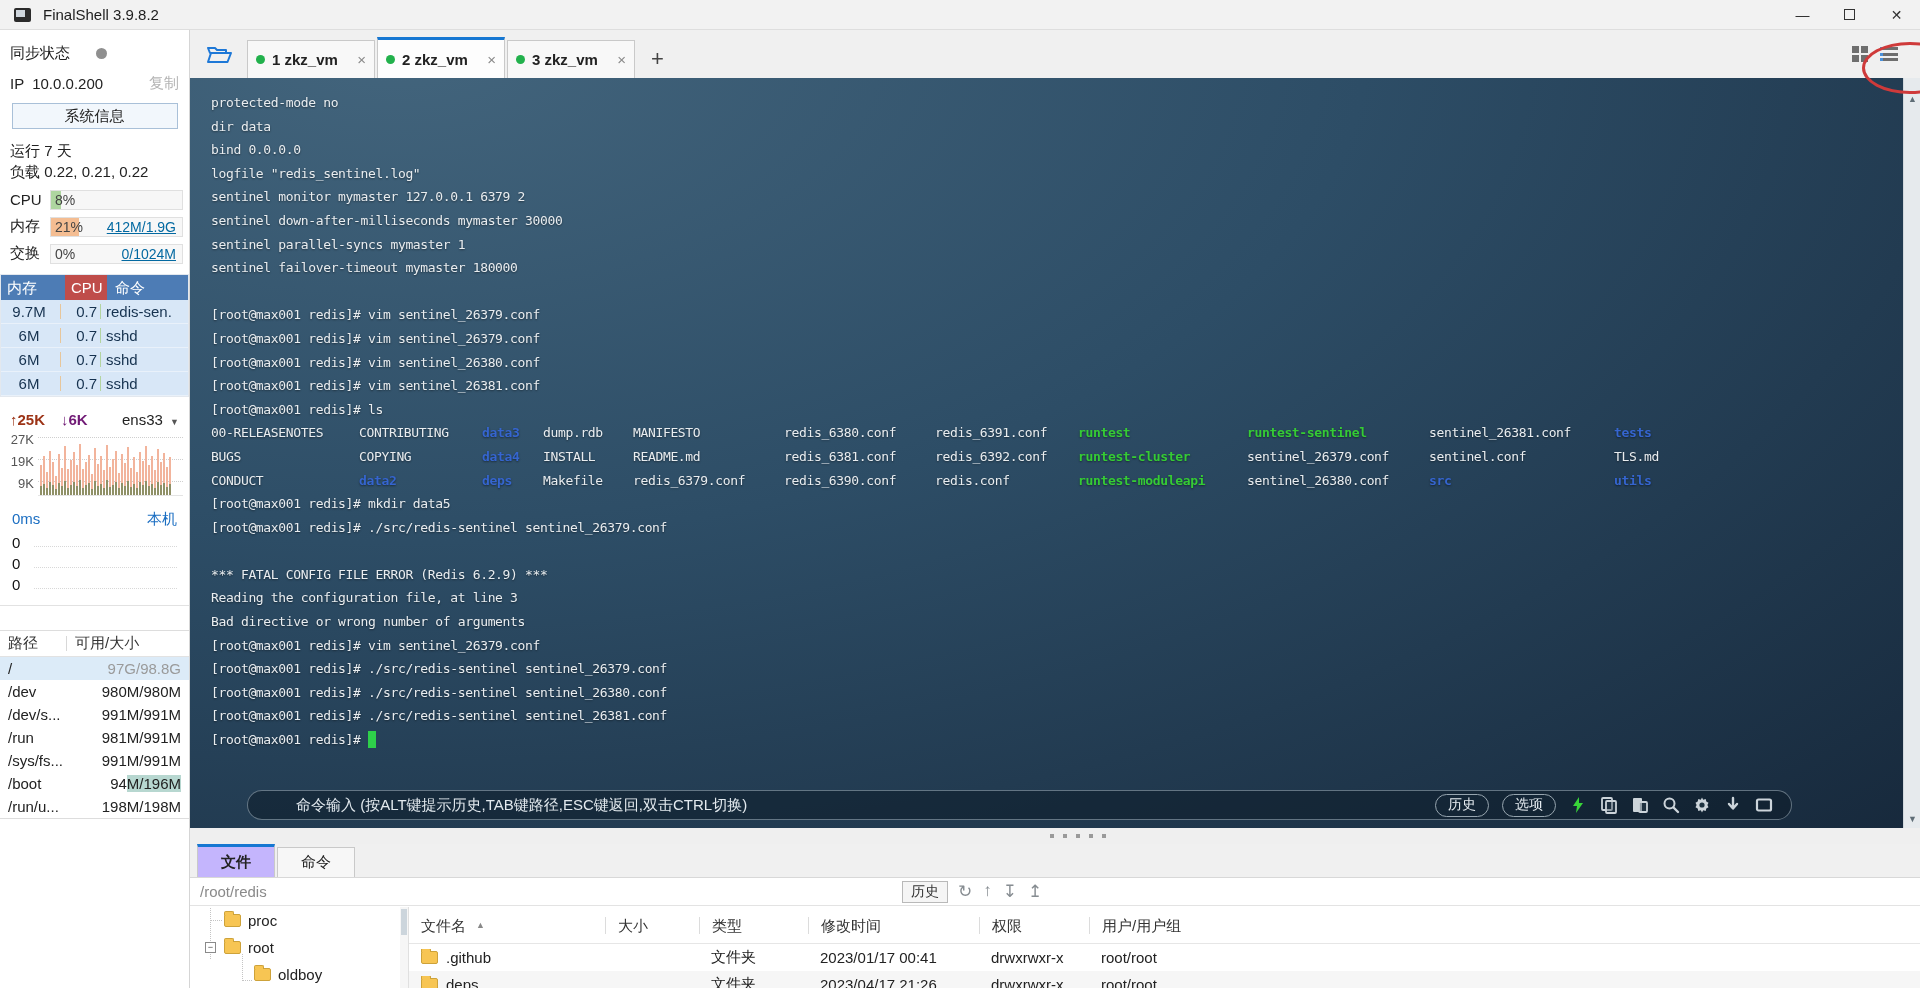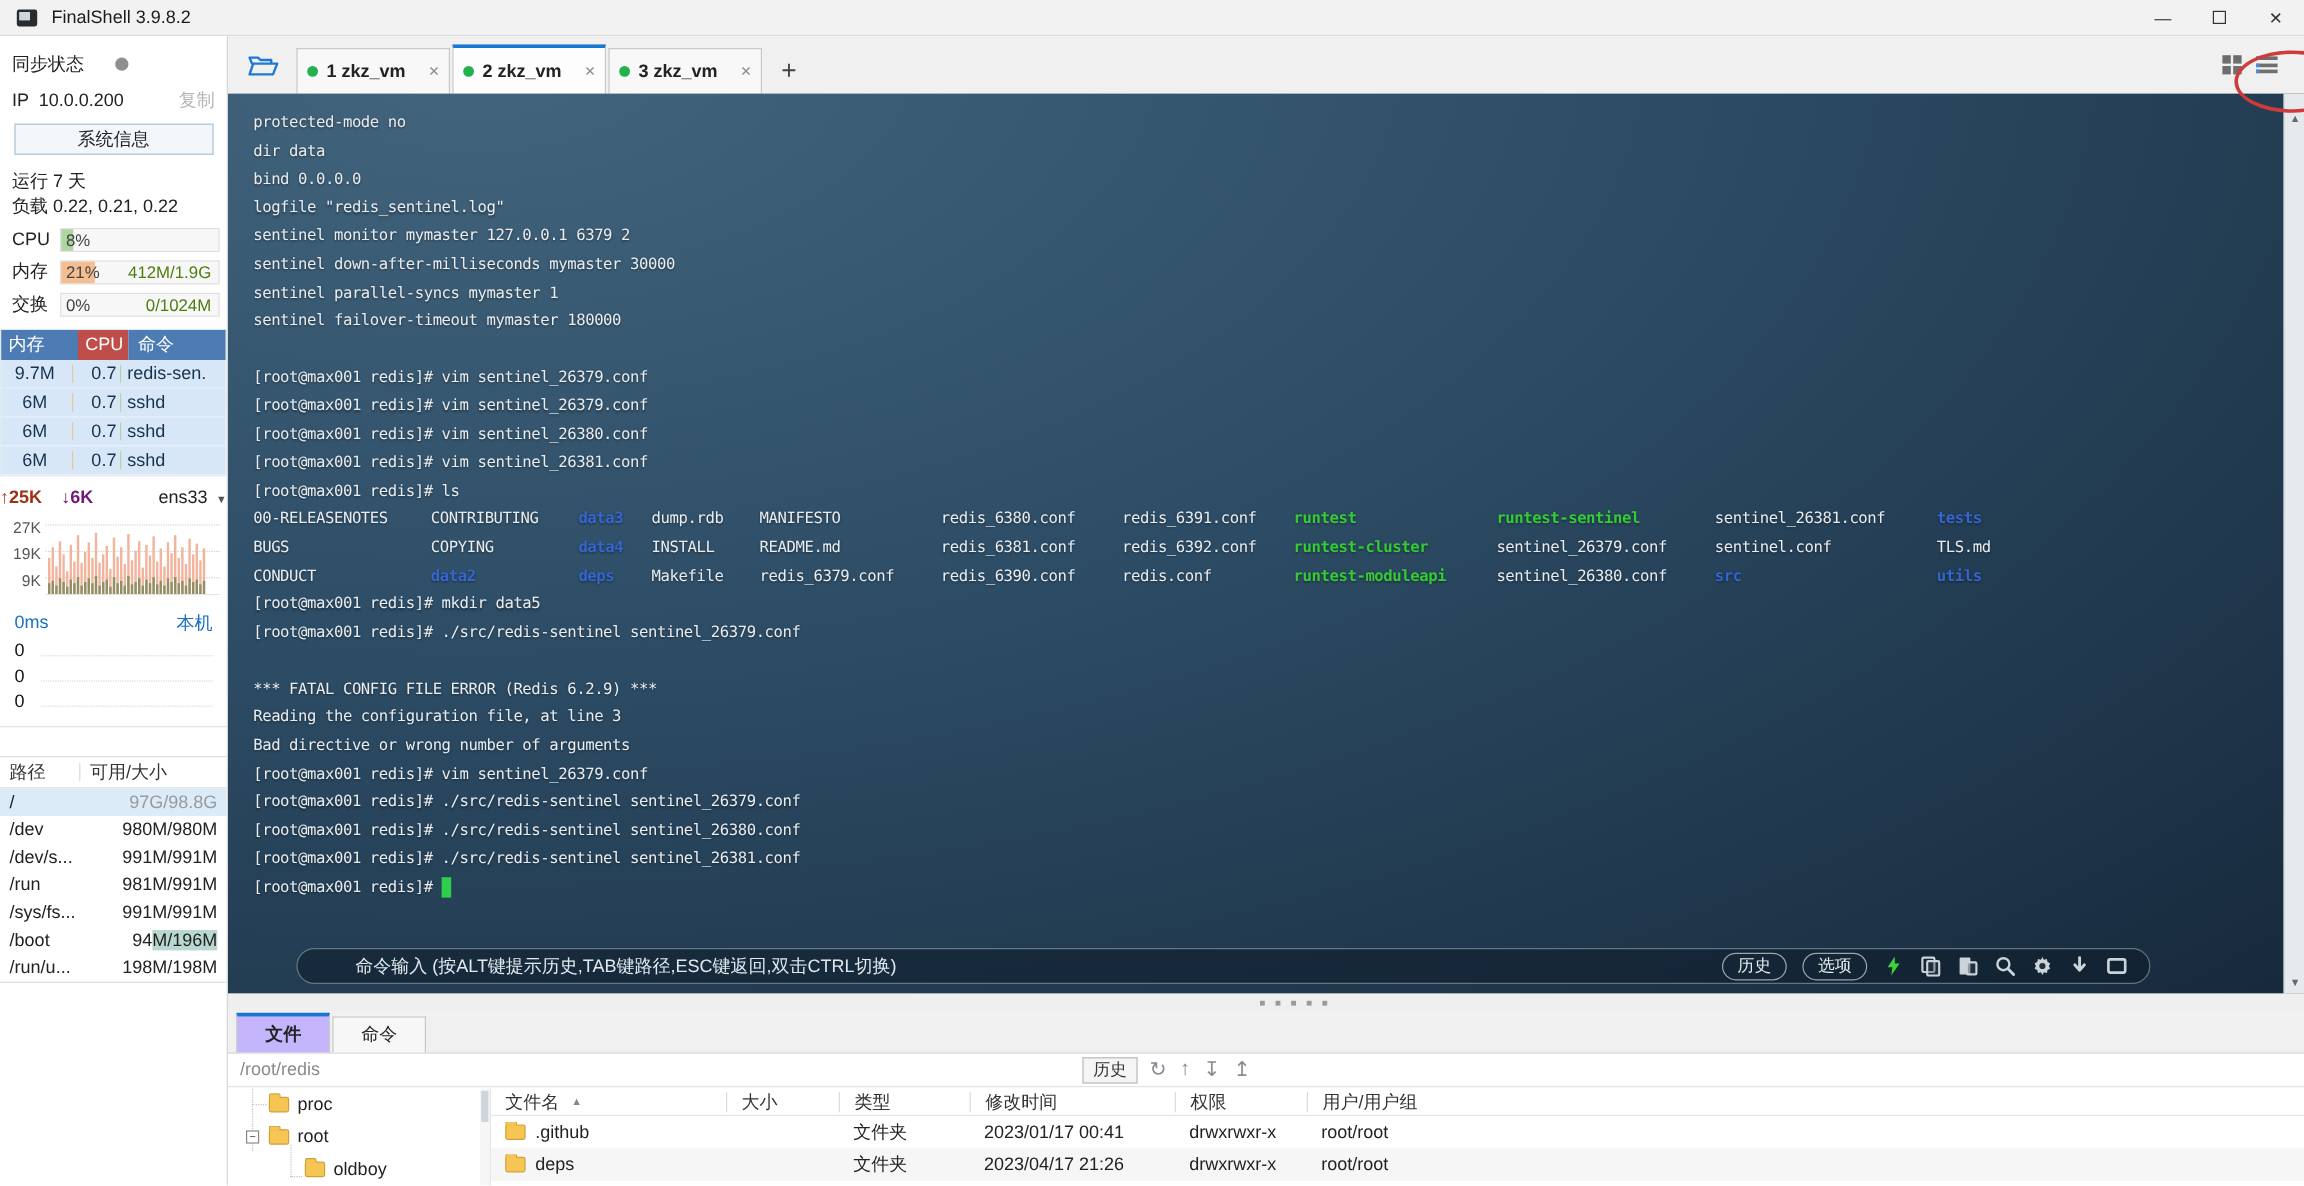--- a/index.html
+++ b/index.html
@@ -25,35 +25,35 @@
   .sysinfo-btn { display:block; margin:9px auto 0; width:166px; height:26px; background:#f2f7fc; border:1px solid #a9c0d8; font-size:15px; color:#222; font-family:inherit; }
   .uptime-row { margin-top:12px; height:21px; }
   .load-row { height:21px; }
   .meter-row { display:flex; align-items:center; padding:0 6px 0 10px; margin-top:6px; height:21px; }
   .meter-label { width:40px; }
   .meter { flex:1; height:20px; background:#f7f7f7; border:1px solid #e0e0e0; position:relative; font-size:14px; color:#555; }
   .meter-fill { position:absolute; left:0; top:0; bottom:0; }
   .fill-green { background:#aed6a0; }
   .fill-orange { background:#f4bd92; }
   .meter-pct { position:absolute; left:4px; top:1px; color:#444; }
-  .meter-val { position:absolute; right:6px; top:1px; color:#4d7c0f; }
+  .meter-val { position:absolute; right:6px; top:1px; color:#0369a1;text-decoration:underline; }
 
   .proc-table { margin:10px 0 0 0; border:1px solid #e3e8ee; }
   .proc-head { display:flex; height:25px; color:#fff; font-size:15px; }
   .ph-mem { width:64px; background:#4d7cb5; padding-left:6px; line-height:25px; }
   .ph-cpu { width:42px; background:#bf4d4a; padding-left:6px; line-height:25px; }
   .ph-cmd { flex:1; background:#4d7cb5; padding-left:8px; line-height:25px; }
   .prow { display:flex; align-items:center; height:24px; background:#d8e7f7; border-bottom:1px solid #e9f1fa; color:#16324f; font-size:15px; }
   .p-mem { width:56px; text-align:center; }
   .p-tick-o { width:1px; height:15px; background:#e7c69b; margin:0 0 0 3px; }
   .p-cpu { width:36px; text-align:right; }
   .p-tick-g { width:1px; height:15px; background:#b3d4a0; margin:0 0 0 3px; }
   .p-cmd { flex:1; padding-left:5px; white-space:nowrap; overflow:hidden; }
 
-  .net-head { display:flex; align-items:flex-start; padding:0 0; margin-top:9px; height:22px; font-size:15px; }
+  .net-head { display:flex; align-items:flex-end; padding:0 10px; margin-top:9px; height:22px; font-size:15px; }
   .net-up { color:#9c3316; font-weight:bold; }
   .net-down { color:#701a75; font-weight:bold; margin-left:16px; }
   .net-if { margin-left:auto; color:#222; }
   .net-caret { font-size:9px; color:#555; margin-left:3px; }
   .net-chart { display:flex; margin:4px 6px 0 4px; height:64px; }
   .net-ticks { width:34px; font-size:13px; color:#555; text-align:right; padding-right:4px; }
   .net-ticks div { height:22px; line-height:16px; }
   .net-plot { flex:1; position:relative; border-bottom:1px solid #e4e4e4; }
   .gridline { position:absolute; left:0; right:0; border-top:1px dotted #cfcfcf; }
   .bars-wrap { position:absolute; left:2px; right:0; top:6px; bottom:0; display:flex; align-items:flex-end; }
@@ -134,21 +134,21 @@
   .tree-guide-h2 { position:absolute; left:52px; top:73px; width:10px; border-top:1px dotted #c4c4c4; }
   .trow { height:27px; display:flex; align-items:center; position:relative; }
   .expander { width:11px; height:11px; border:1px solid #8a8a8a; background:#fff; font-size:9px; line-height:9px; text-align:center; color:#444; margin-left:15px; }
   .folder { width:17px; height:13px; background:#f7c553; border:1px solid #cda23a; border-radius:2px; position:relative; flex:none; }
   .folder::before { content:''; position:absolute; top:-4px; left:-1px; width:8px; height:3px; background:#f7c553; border:1px solid #cda23a; border-bottom:none; border-radius:2px 2px 0 0; }
   .tlabel { margin-left:7px; }
   .tree-scroll { position:absolute; right:0; top:0; width:8px; bottom:0; background:#f6f6f6; }
   .tree-thumb { position:absolute; left:1px; top:2px; width:6px; height:26px; background:#ccd5dc; }
 
   .filetable { flex:1; position:relative; font-size:15px; color:#222; overflow:hidden; }
-  .fheader { height:23px; display:flex; align-items:center; border-bottom:1px solid #e6e6e6; color:#333; }
+  .fheader { height:37px; display:flex; align-items:center; border-bottom:1px solid #e6e6e6; color:#333; }
   .fcell { padding-left:12px; white-space:nowrap; overflow:hidden; flex:none; }
   .fcell.c0 { width:196px; display:flex; align-items:center; }
   .fcell.c1 { width:94px; }  .fcell.c2 { width:109px; }
   .fcell.c3 { width:171px; } .fcell.c4 { width:110px; }
   .fcell.c5 { flex:1; }
   .fheader .fcell { border-left:1px solid #dcdcdc; height:17px; line-height:17px; }
   .fheader .fcell.c0 { border-left:none; }
   .sort-arrow { font-size:9px; color:#888; margin-left:10px; }
   .frow { height:27px; display:flex; align-items:center; }
   .frow.alt { background:#f6f6f6; }

